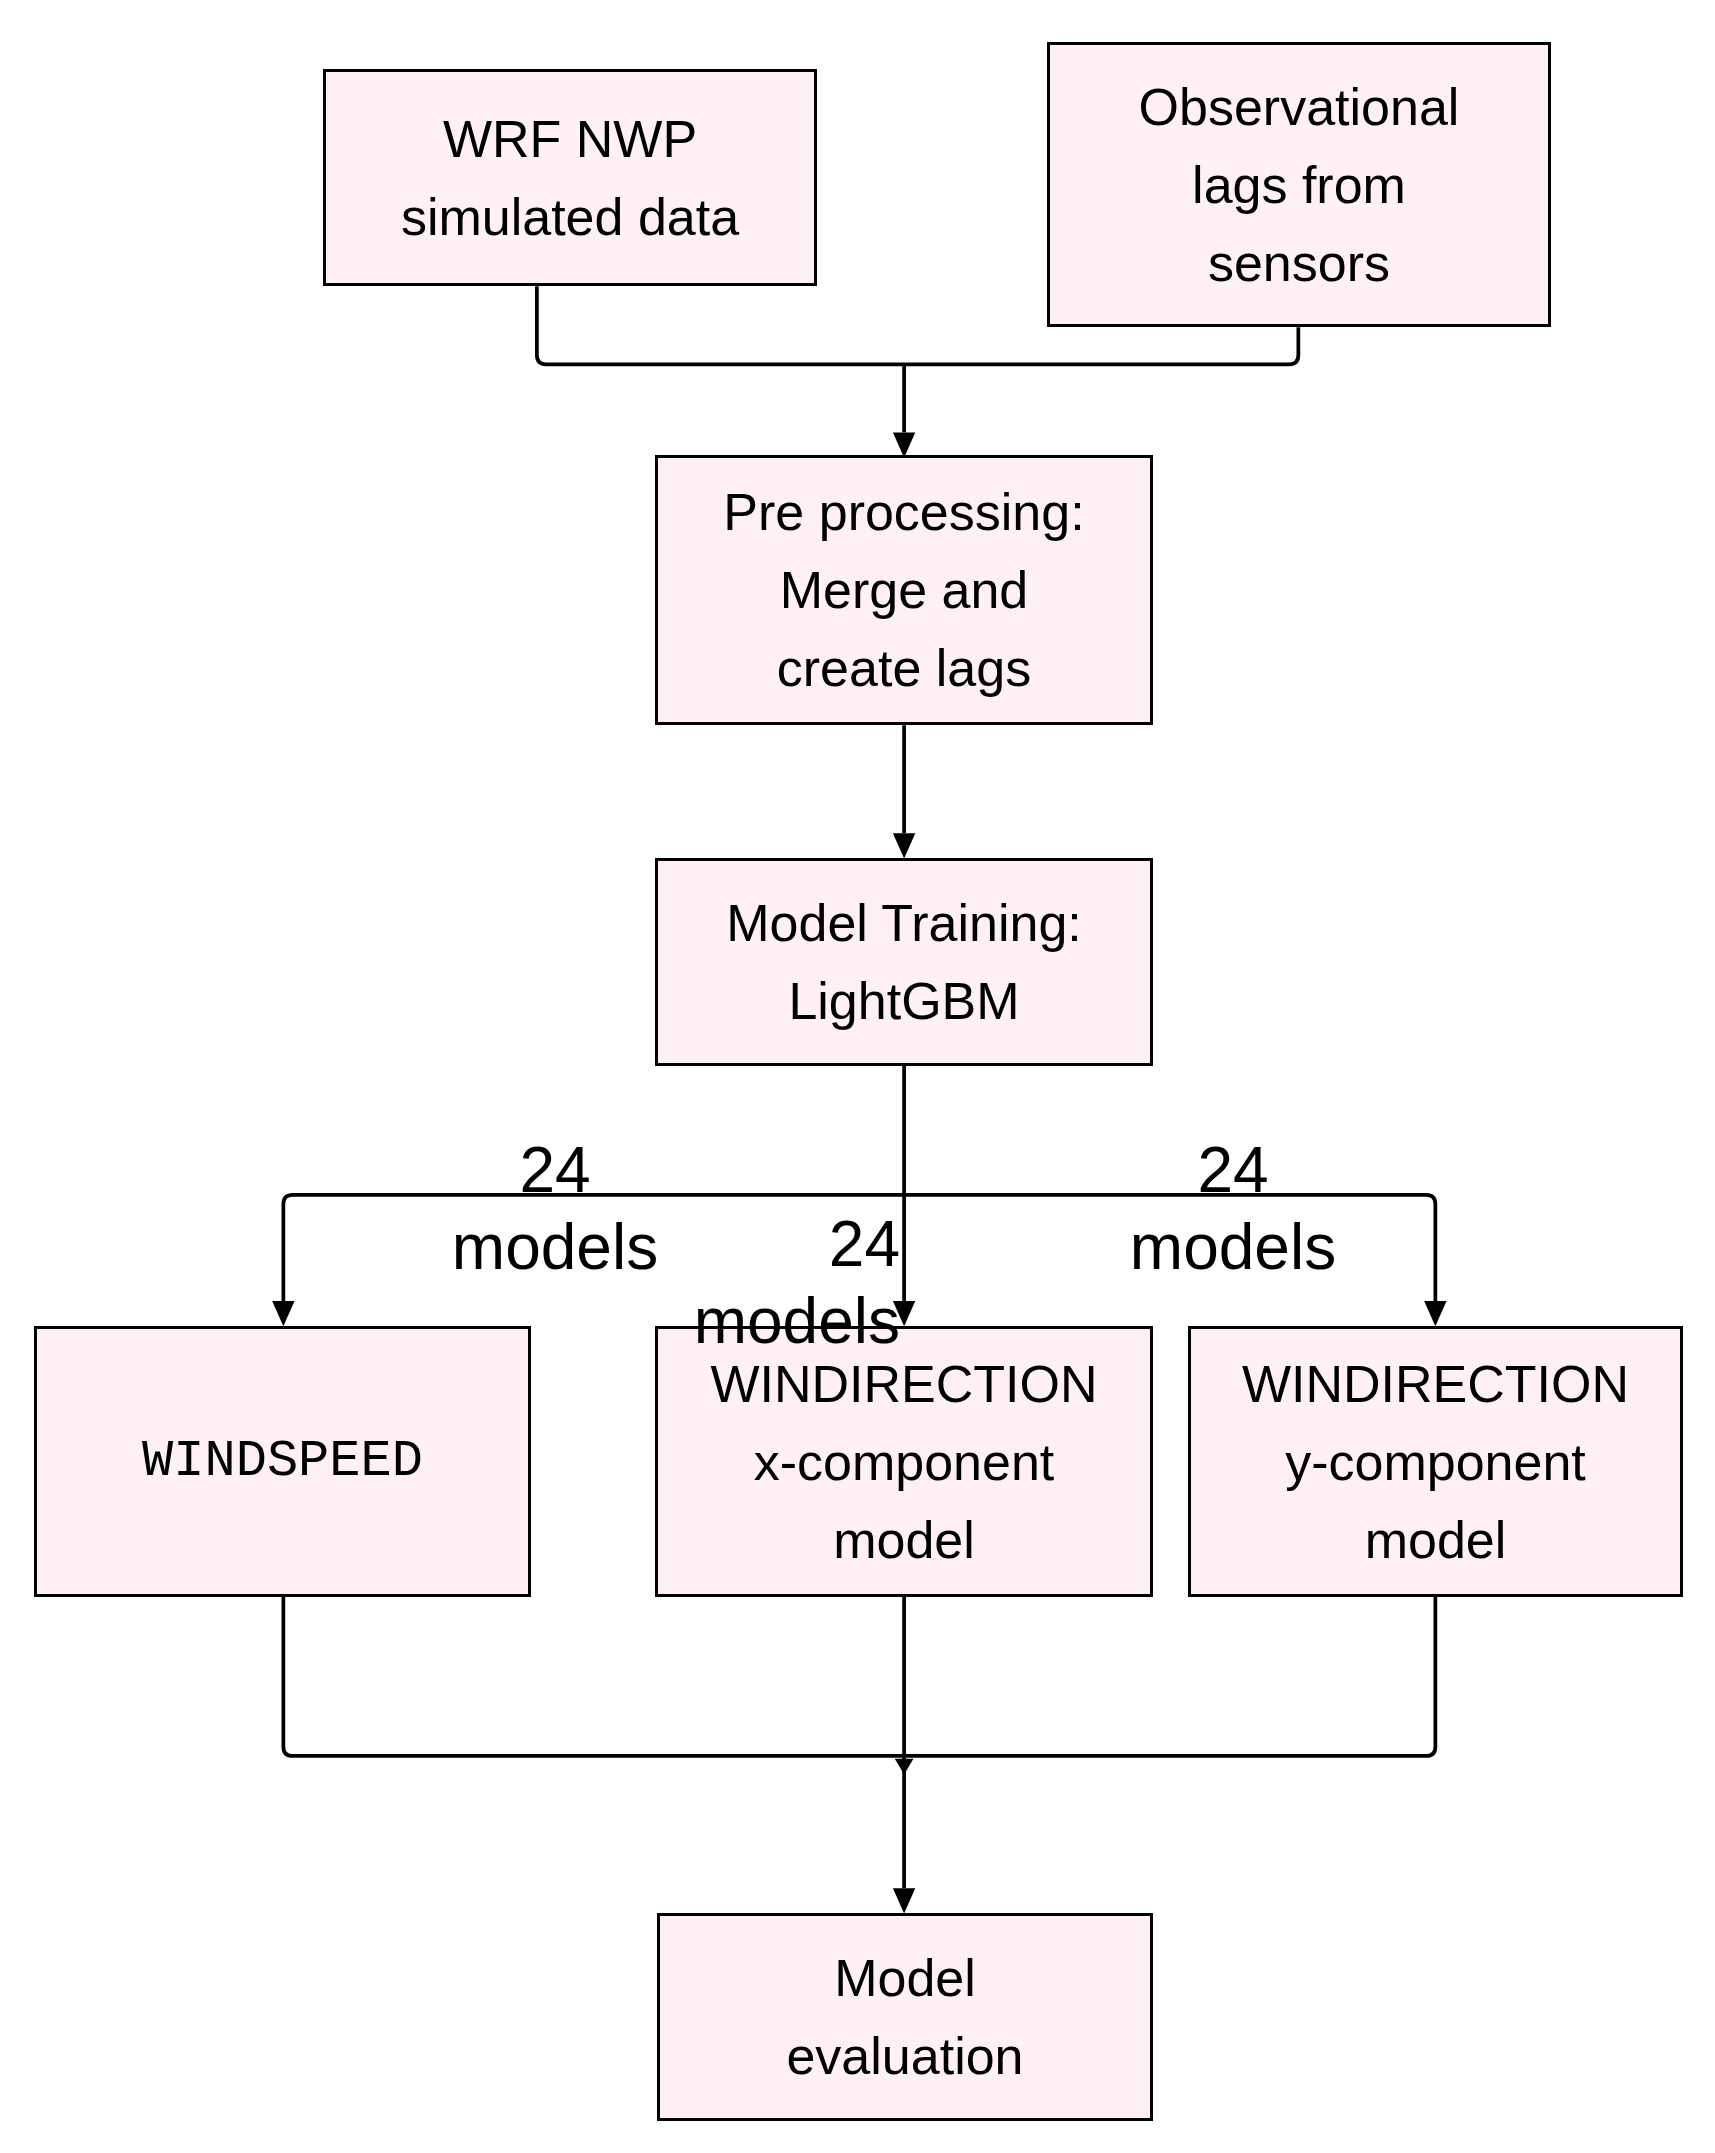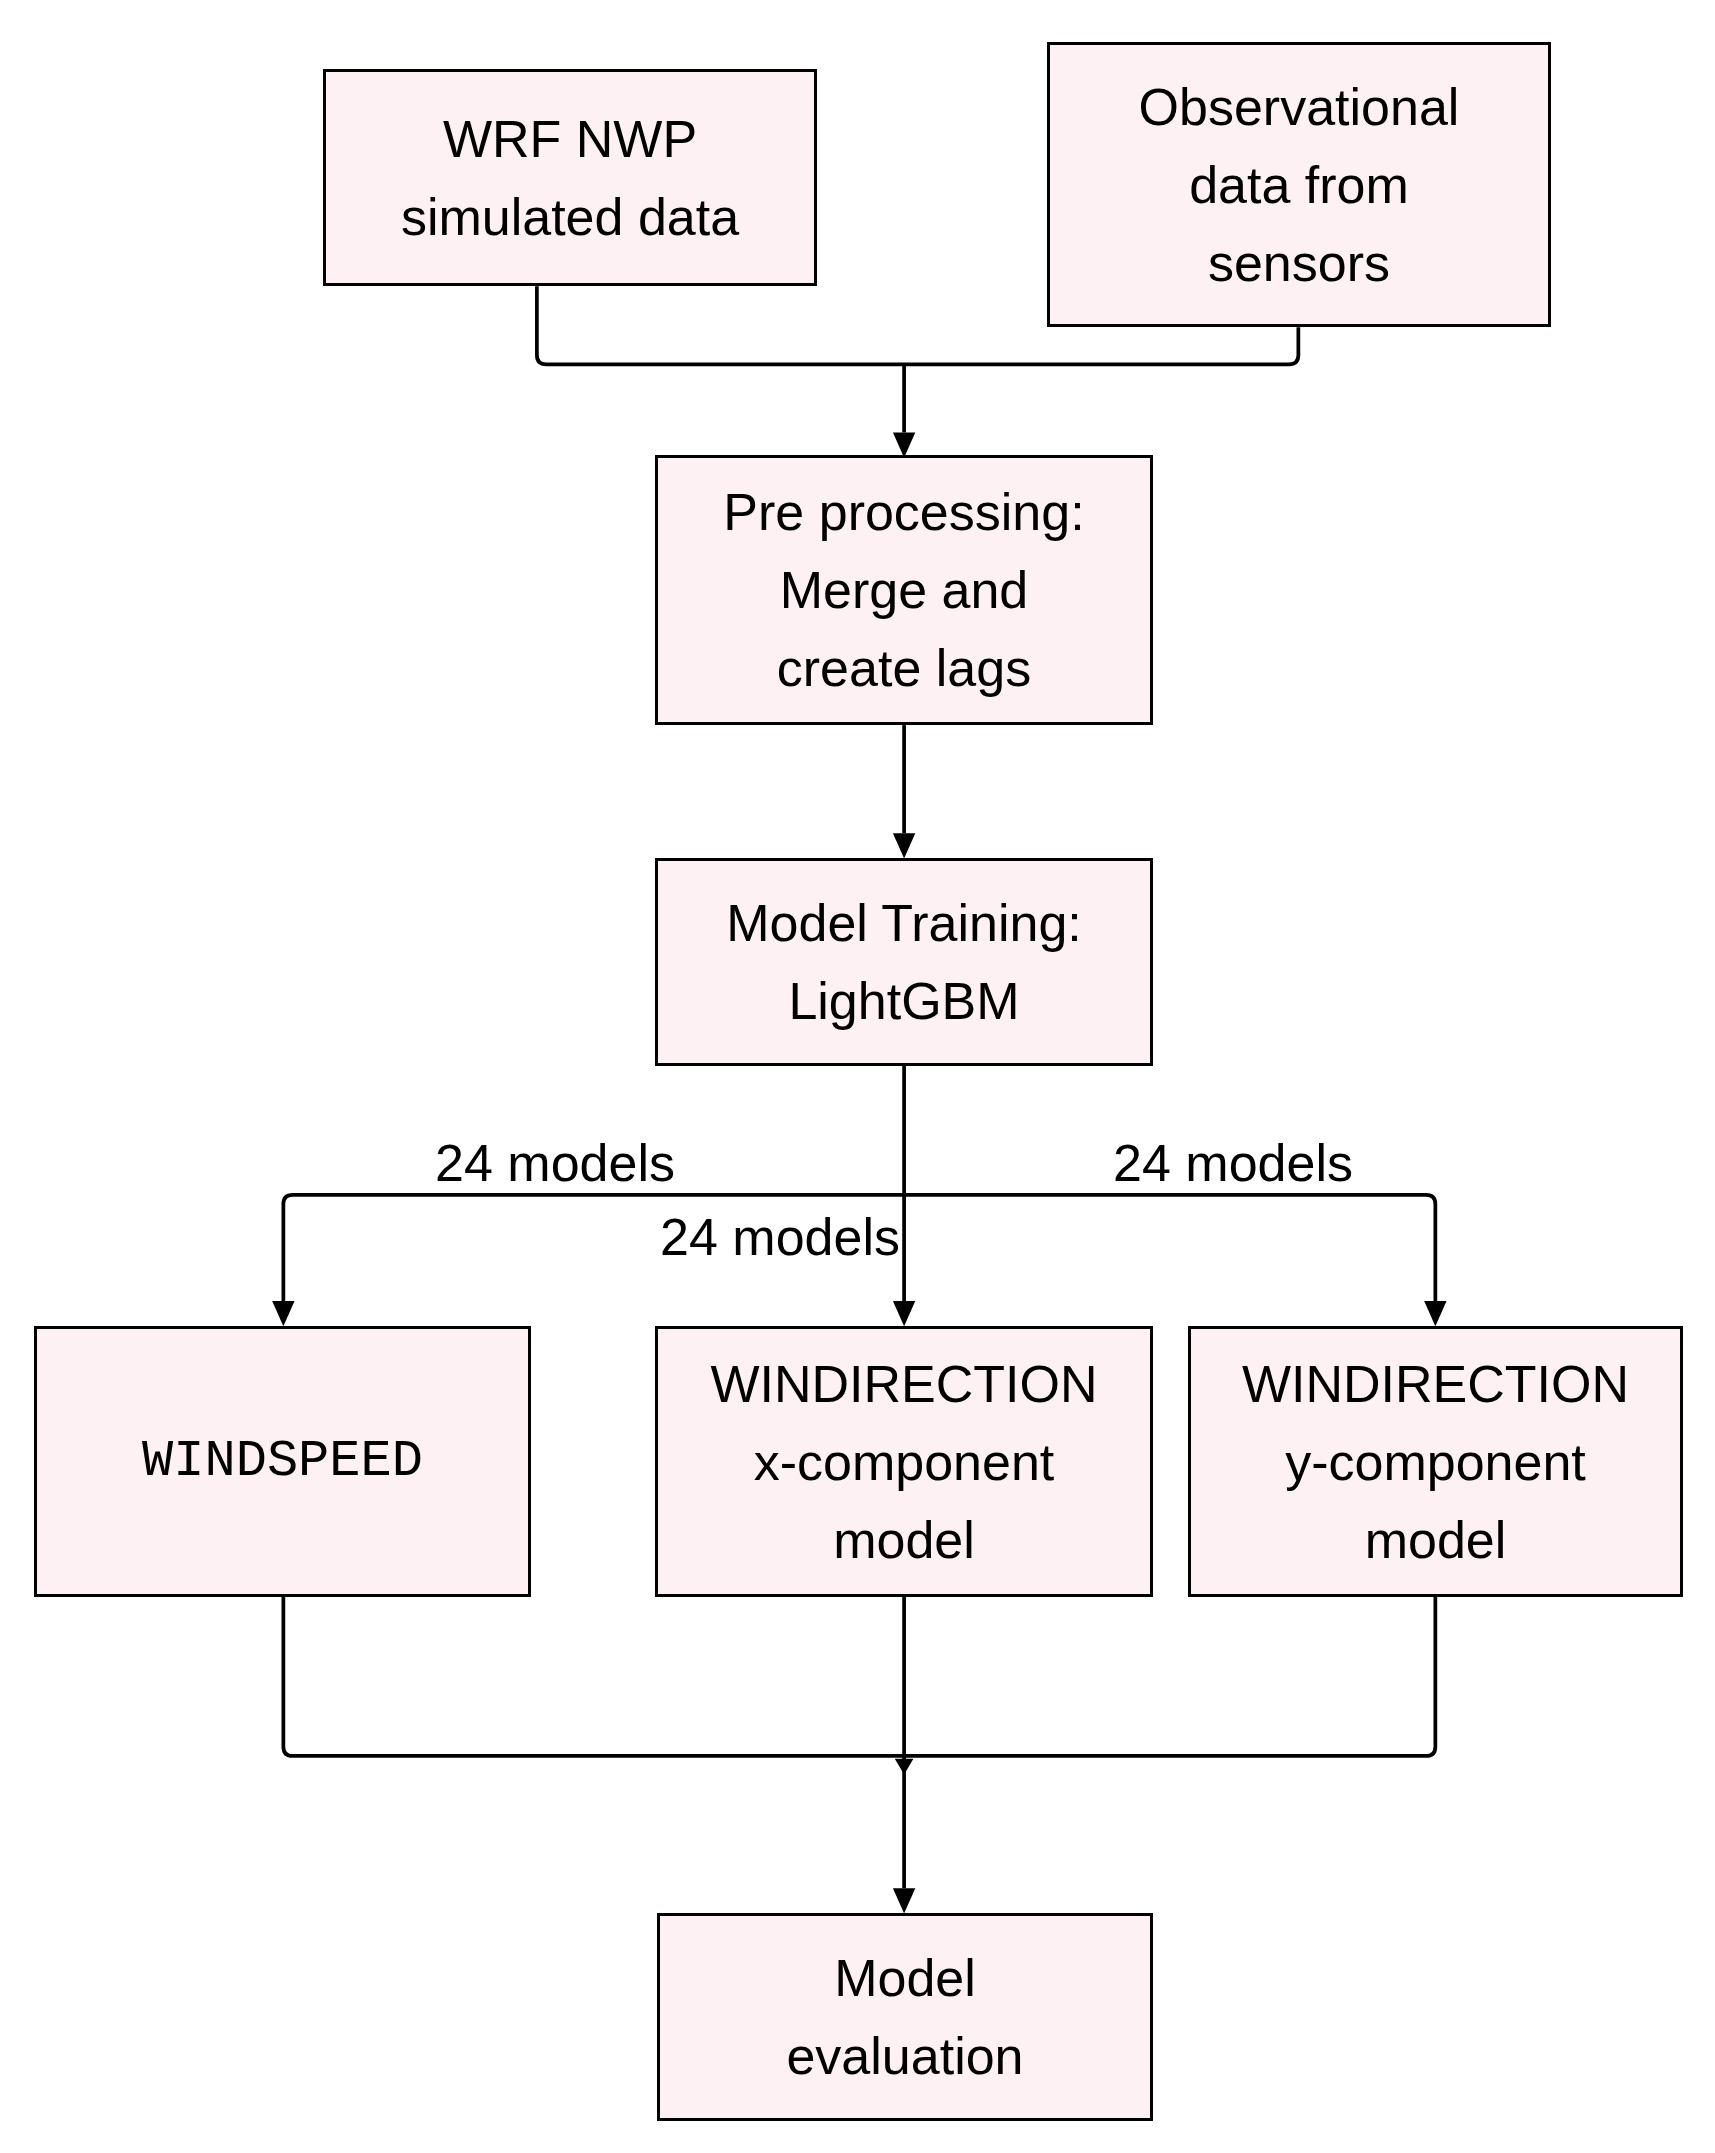--- a/index.html
+++ b/index.html
@@ -44,21 +44,21 @@
     text-align: center;
   }
   .node-label {
     white-space: pre-line;
     font-size: 52px;
     line-height: 1.5;
     color: var(--text);
   }
   .edge-label {
     position: absolute;
-    font-size: 52px;
+    font-size: 64px;
     line-height: 1.2;
     color: var(--text);
     width: 280px;
   }
   .edge-label.center-align { text-align: center; }
   .edge-label.right-align  { text-align: right; }
 
   
   #n-wrf       { left: 323px;  top: 69px;   width: 494px; height: 217px; }
   #n-obs       { left: 1047px; top: 42px;   width: 504px; height: 285px; }
@@ -102,21 +102,21 @@
     <polygon points="958,2026 982,2026 970,2053"></polygon>
   </svg>
 
   <div class="node" id="n-wrf">
     <span class="node-label">WRF NWP
 simulated data</span>
   </div>
 
   <div class="node" id="n-obs">
     <span class="node-label">Observational
-data from
+lags from
 sensors</span>
   </div>
 
   <div class="node" id="n-train">
     <span class="node-label">Model Training:
 LightGBM</span>
   </div>
 
   <div class="node" id="n-pre">
     <span class="node-label">Pre processing:

